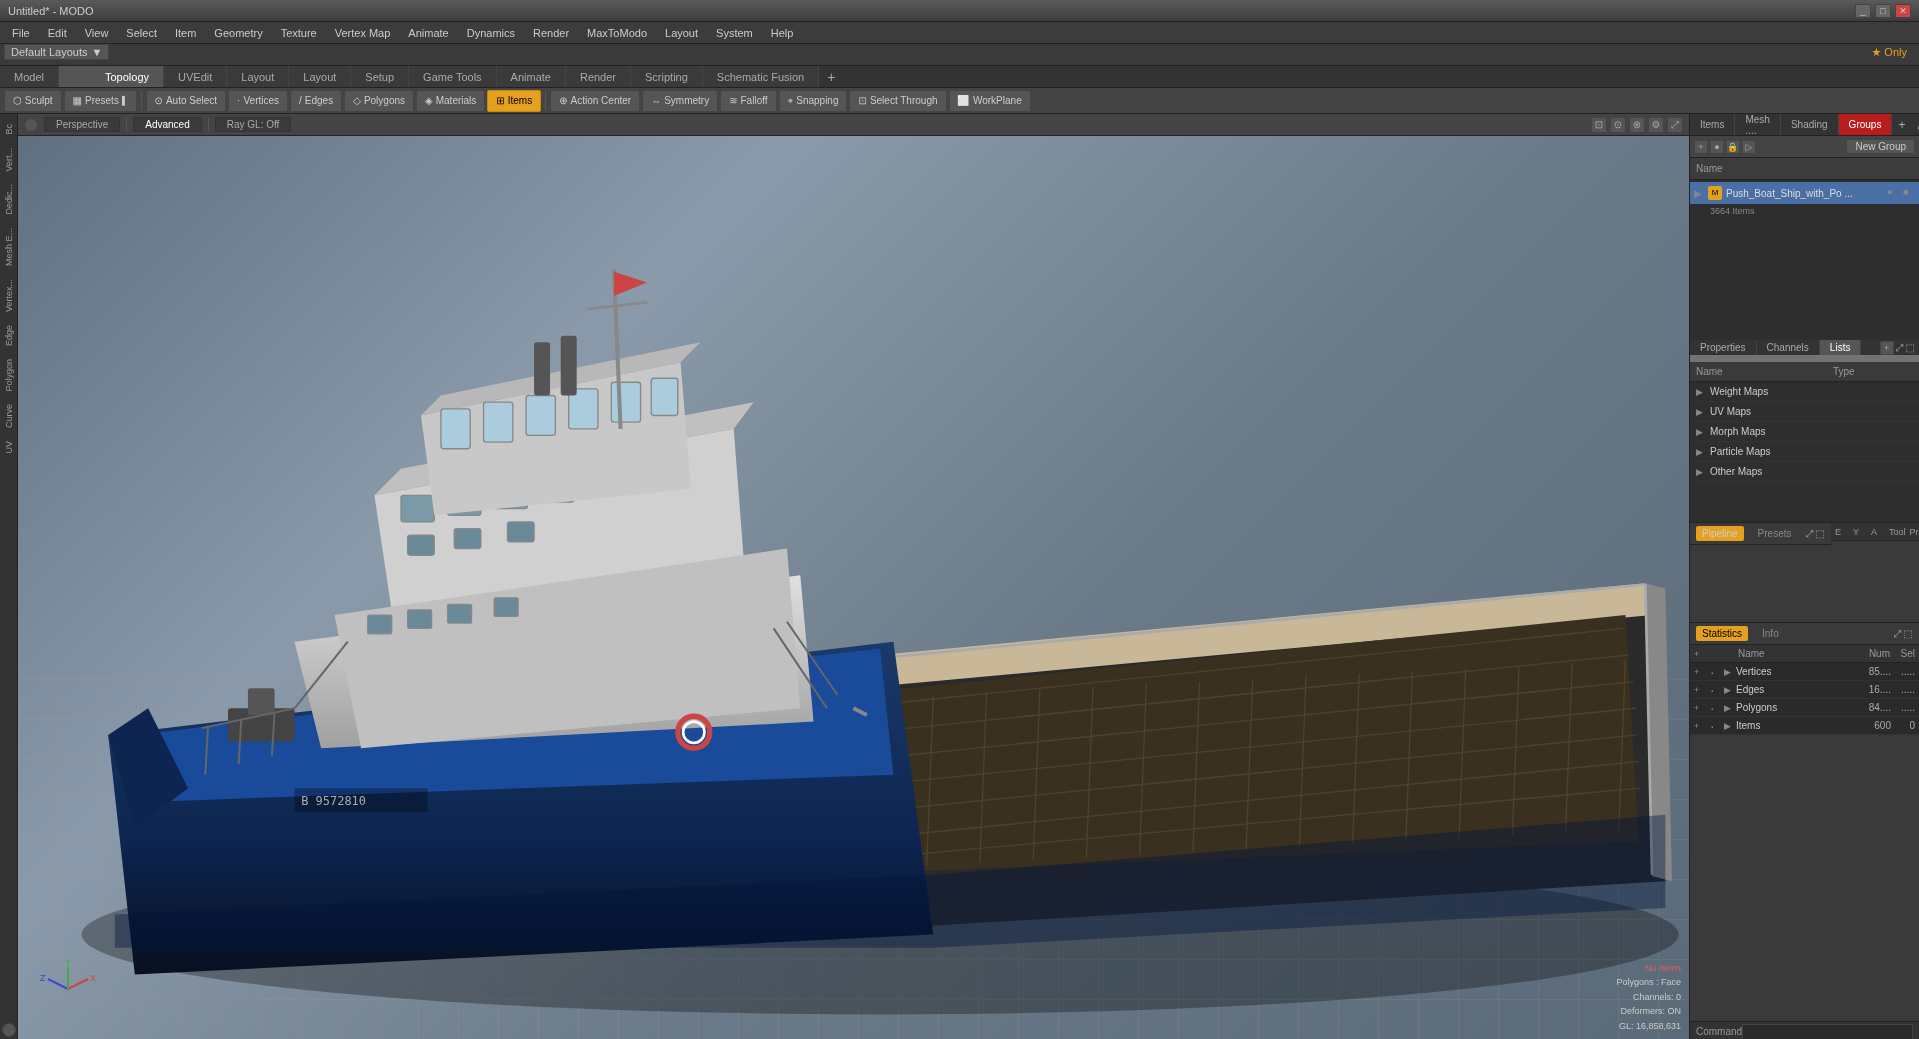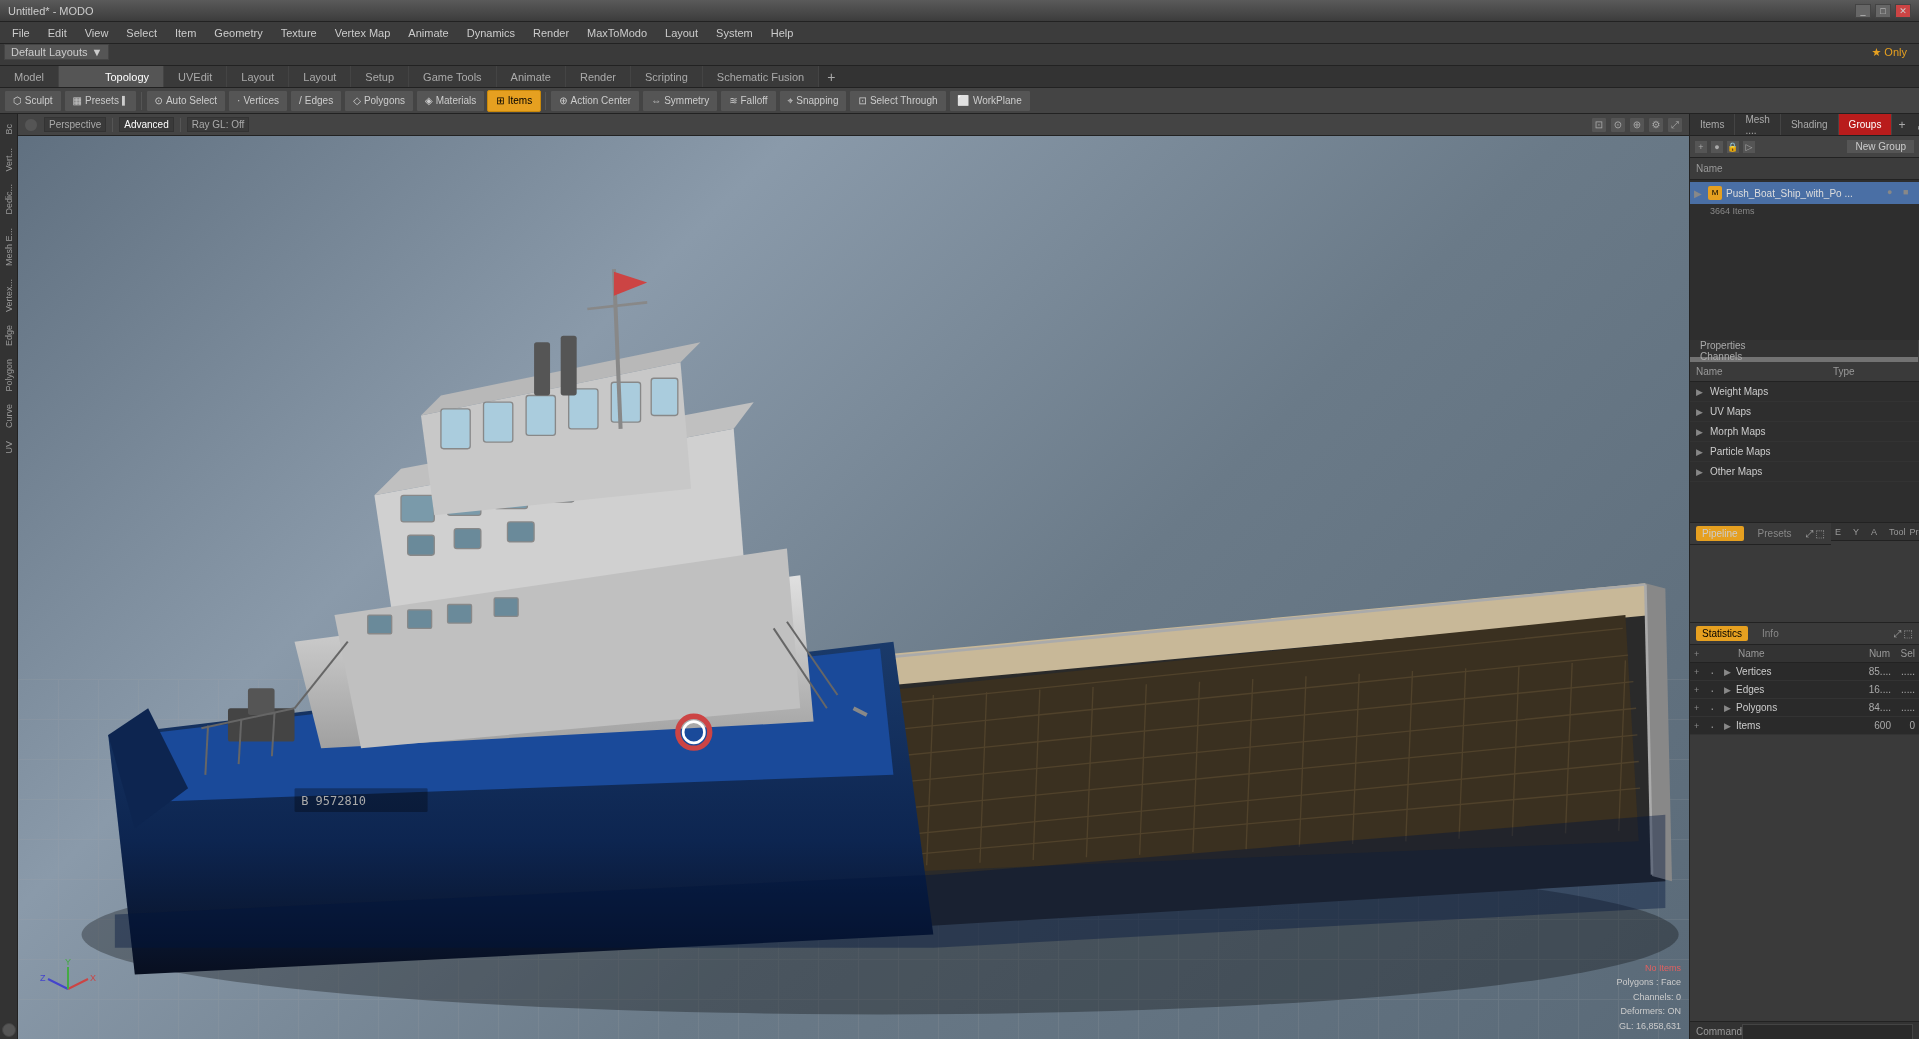--- a/index.html
+++ b/index.html
@@ -169,21 +169,21 @@
       height: 22px;
       background: #444;
       display: flex;
       align-items: center;
       padding: 0 6px;
       gap: 6px;
       border-bottom: 1px solid #222;
     }
     .viewport-ctrl {
       font-size: 10px; color: #aaa; cursor: pointer;
-      padding: 1px 4px;
+      padding: 1px 11px;
       background: #3a3a3a;
       border: 1px solid #333;
     }
     .viewport-ctrl.active { color: #fff; }
     #viewport-icons {
       margin-left: auto;
       display: flex; gap: 3px; align-items: center;
     }
     .vp-icon {
       width: 16px; height: 16px;
@@ -293,22 +293,21 @@
       cursor: pointer;
     }
     .items-list-row.selected { background: #4a6fa5; }
     .item-expand { font-size: 10px; color: #888; width: 10px; cursor: pointer; }
     .item-name { font-size: 10px; color: #ddd; flex: 1; }
     #prop-tabs {
       height: 22px;
       background: #333;
       display: flex;
       align-items: stretch;
-      border-bottom: 5px solid #737373;
-      flex-direction: column;
+      border-bottom: 7px solid #737373;
     }
     .prop-tab {
       padding: 0 10px;
       font-size: 10px;
       color: #aaa;
       cursor: pointer;
       display: flex; align-items: center;
       border-right: 1px solid #444;
     }
     .prop-tab.active { background: #555; color: #fff; }

